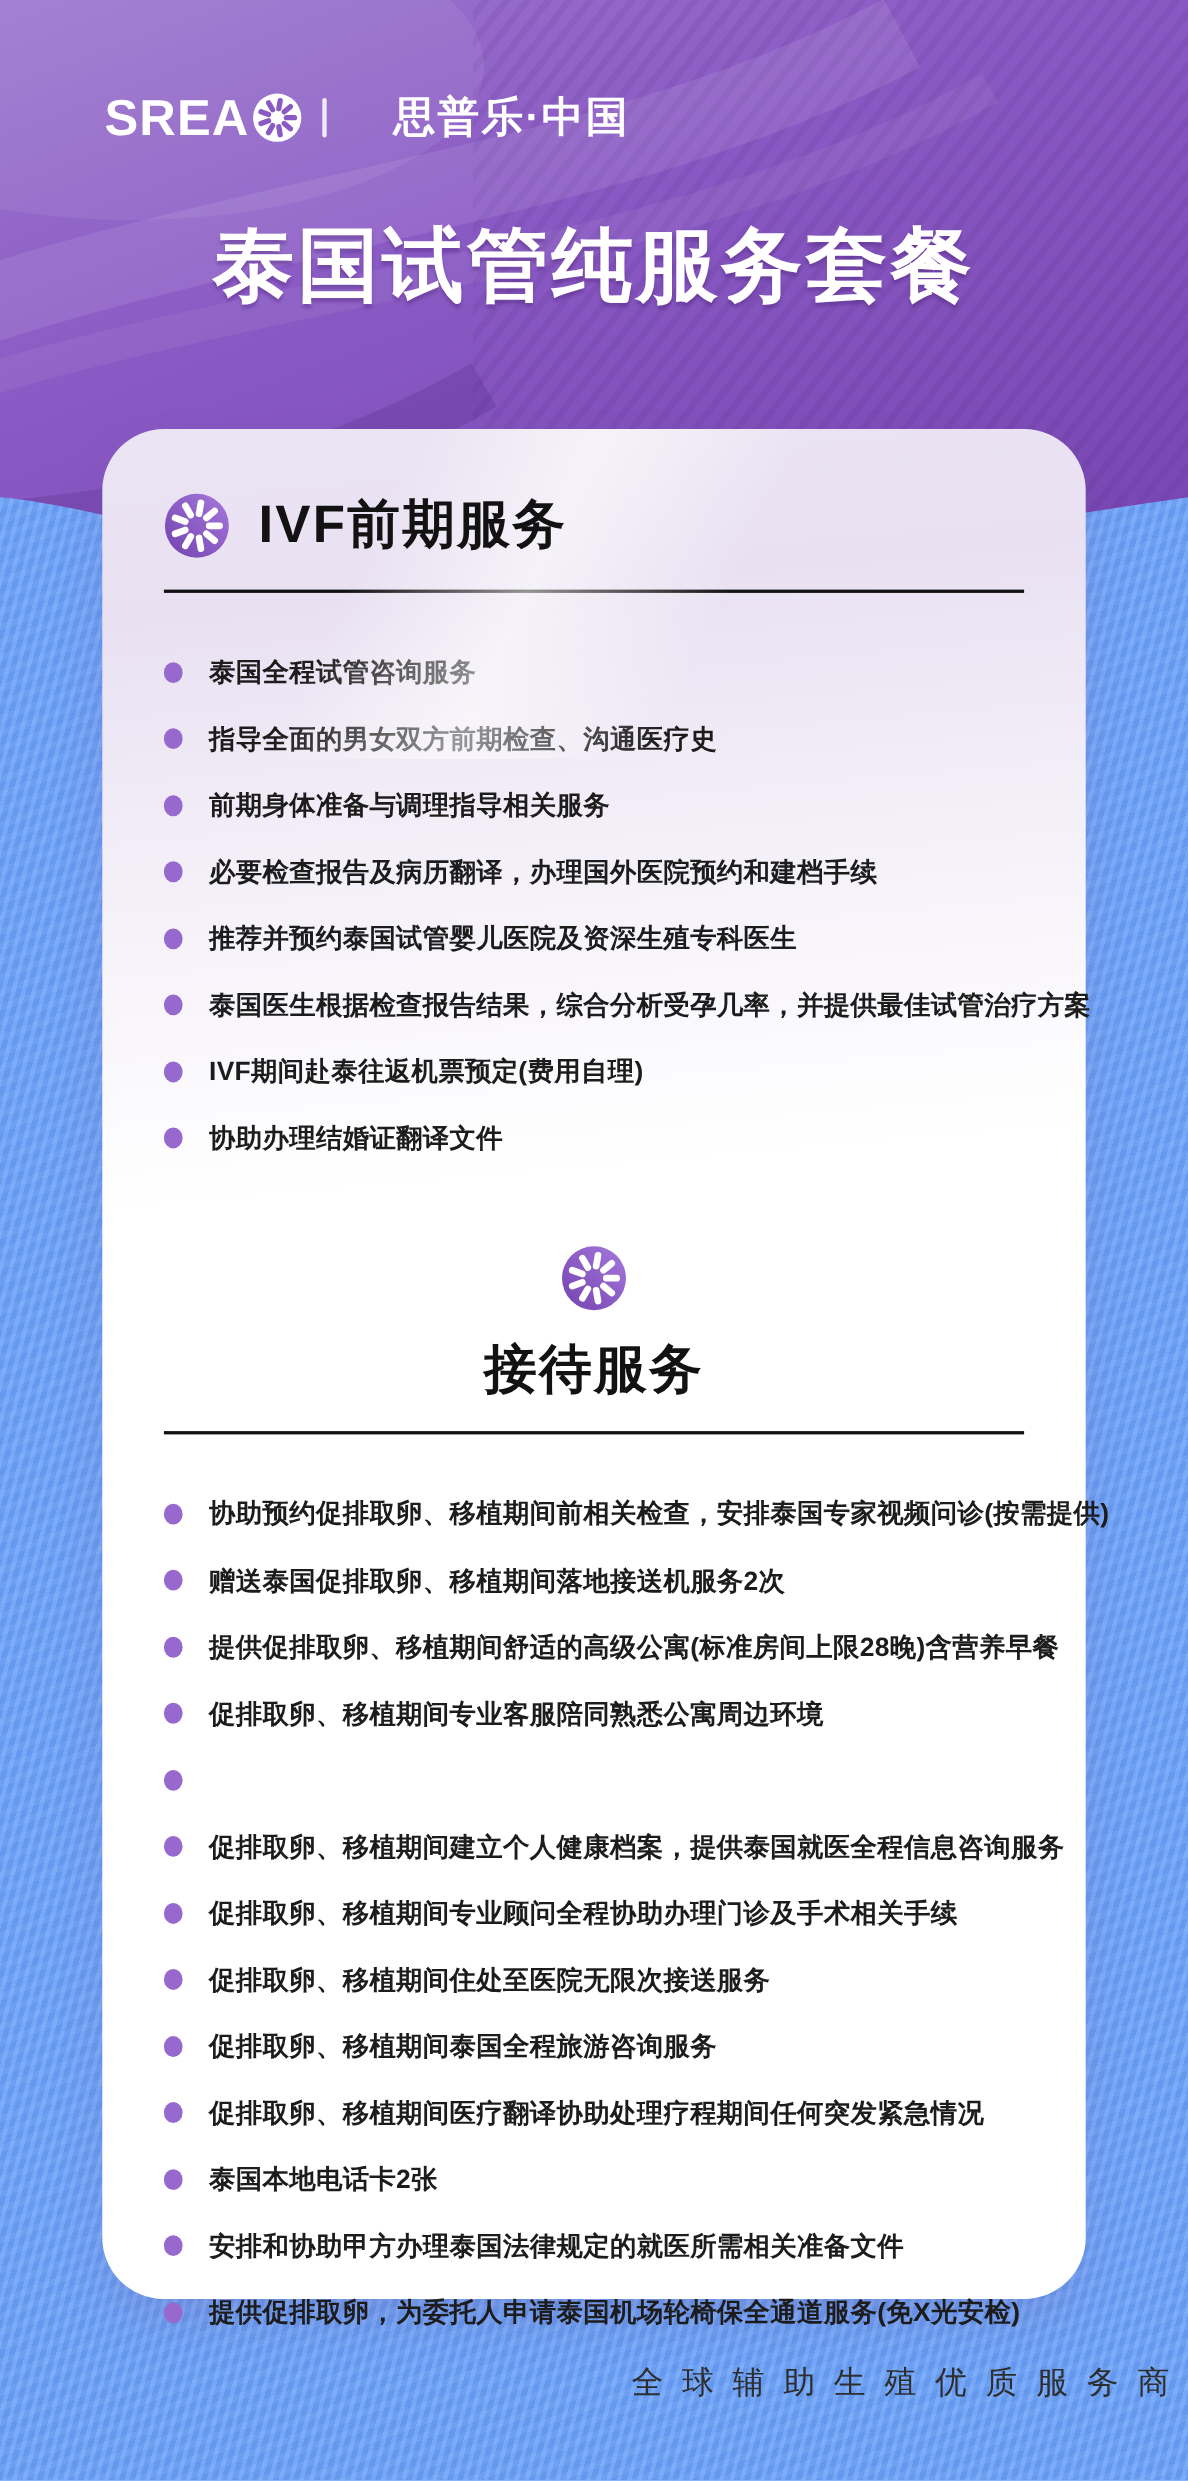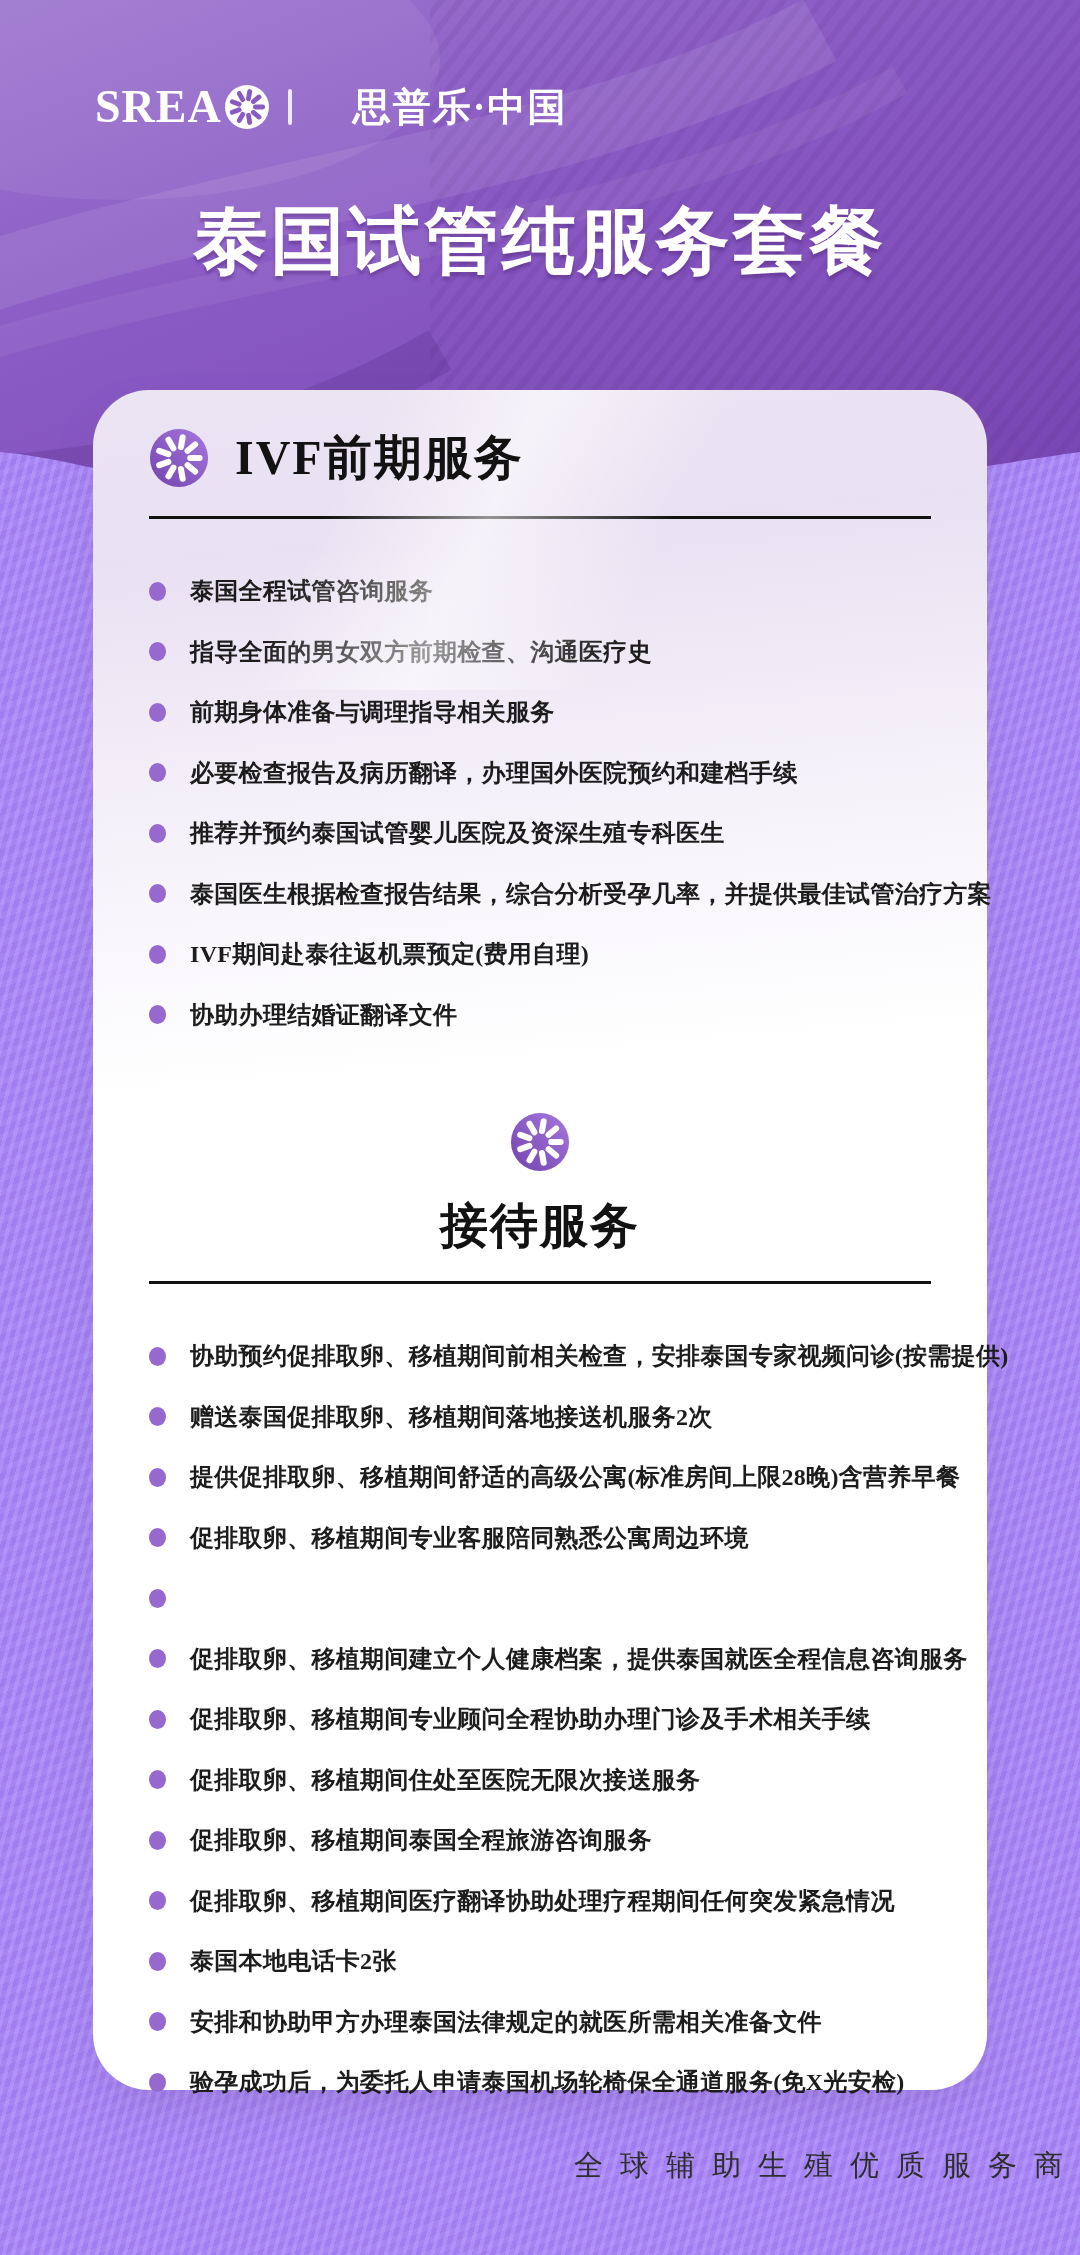--- a/index.html
+++ b/index.html
@@ -1,20 +1,19 @@
 <!DOCTYPE html>
 <html lang="zh"><head>
 <meta charset="utf-8">
 <style>
   html,body{margin:0;padding:0;}
   body{font-family:"Liberation Sans","DejaVu Sans",sans-serif;}
   .page{
     position:relative;width:1080px;height:2255px;overflow:hidden;
-    background:#8b5cf6;
-    font-family:Liberation Serif, serif;
+    background:#3b82f6;
   }
   .page::before{
     content:"";position:absolute;inset:0;pointer-events:none;
     background:
       repeating-linear-gradient(105deg, rgba(255,255,255,.5) 0 4px, rgba(223,220,218,.35) 4px 9px),
       repeating-linear-gradient(160deg, rgba(255,255,255,.35) 0 6px, rgba(228,225,223,.25) 6px 13px);
     opacity:.5;
   }
   .header-svg{position:absolute;top:0;left:0;display:block;}
   
@@ -38,21 +37,21 @@
     background:linear-gradient(175deg,#ebe4f3 0%,#e9e1f2 10%,#f4f0f9 24%,#ffffff 40%,#ffffff 100%);
     box-shadow:0 24px 50px -12px rgba(120,90,160,.28);
     padding:0 56px;box-sizing:border-box;
   }
   .card::before{
     content:"";position:absolute;top:0;left:0;right:0;height:300px;border-radius:56px 56px 0 0;
     background:linear-gradient(115deg, rgba(255,255,255,0) 28%, rgba(255,255,255,.55) 44%, rgba(255,255,255,0) 62%);
     pointer-events:none;
   }
   .section-header{display:flex;align-items:center;gap:26px;position:relative;}
-  .section-header.first{padding-top:38px;}
+  .section-header.first{padding-top:58px;}
   .section-header.second{margin-top:67px;flex-direction:column;}
   .section-icon{flex:0 0 auto;display:block;}
   .section-heading{font-size:48px;font-weight:800;color:#121212;letter-spacing:2px;line-height:1.15;}
   .divider{height:3px;background:#121212;margin-top:28px;}
   .service-list{list-style:none;margin:42px 0 0 0;padding:0;}
   .service-item{display:flex;align-items:center;height:60.5px;}
   .dot{flex:0 0 auto;width:17px;height:19px;border-radius:50%;background:#9768cd;margin-right:24px;}
   .item-text{font-size:24px;font-weight:600;color:#1c1c1c;white-space:nowrap;letter-spacing:.3px;}
   
   .footer{
@@ -260,21 +259,21 @@
           <span class="item-text">泰国本地电话卡2张</span>
         </li>
 
         <li class="service-item">
           <span class="dot"></span>
           <span class="item-text">安排和协助甲方办理泰国法律规定的就医所需相关准备文件</span>
         </li>
 
         <li class="service-item">
           <span class="dot"></span>
-          <span class="item-text">验孕成功后，为委托人申请泰国机场轮椅保全通道服务(免X光安检)</span>
+          <span class="item-text">提供促排取卵，为委托人申请泰国机场轮椅保全通道服务(免X光安检)</span>
         </li>
       </ul>
 
   </div>
 
   <div class="footer">全球辅助生殖优质服务商</div>
 
 </div>
 
 </body></html>

